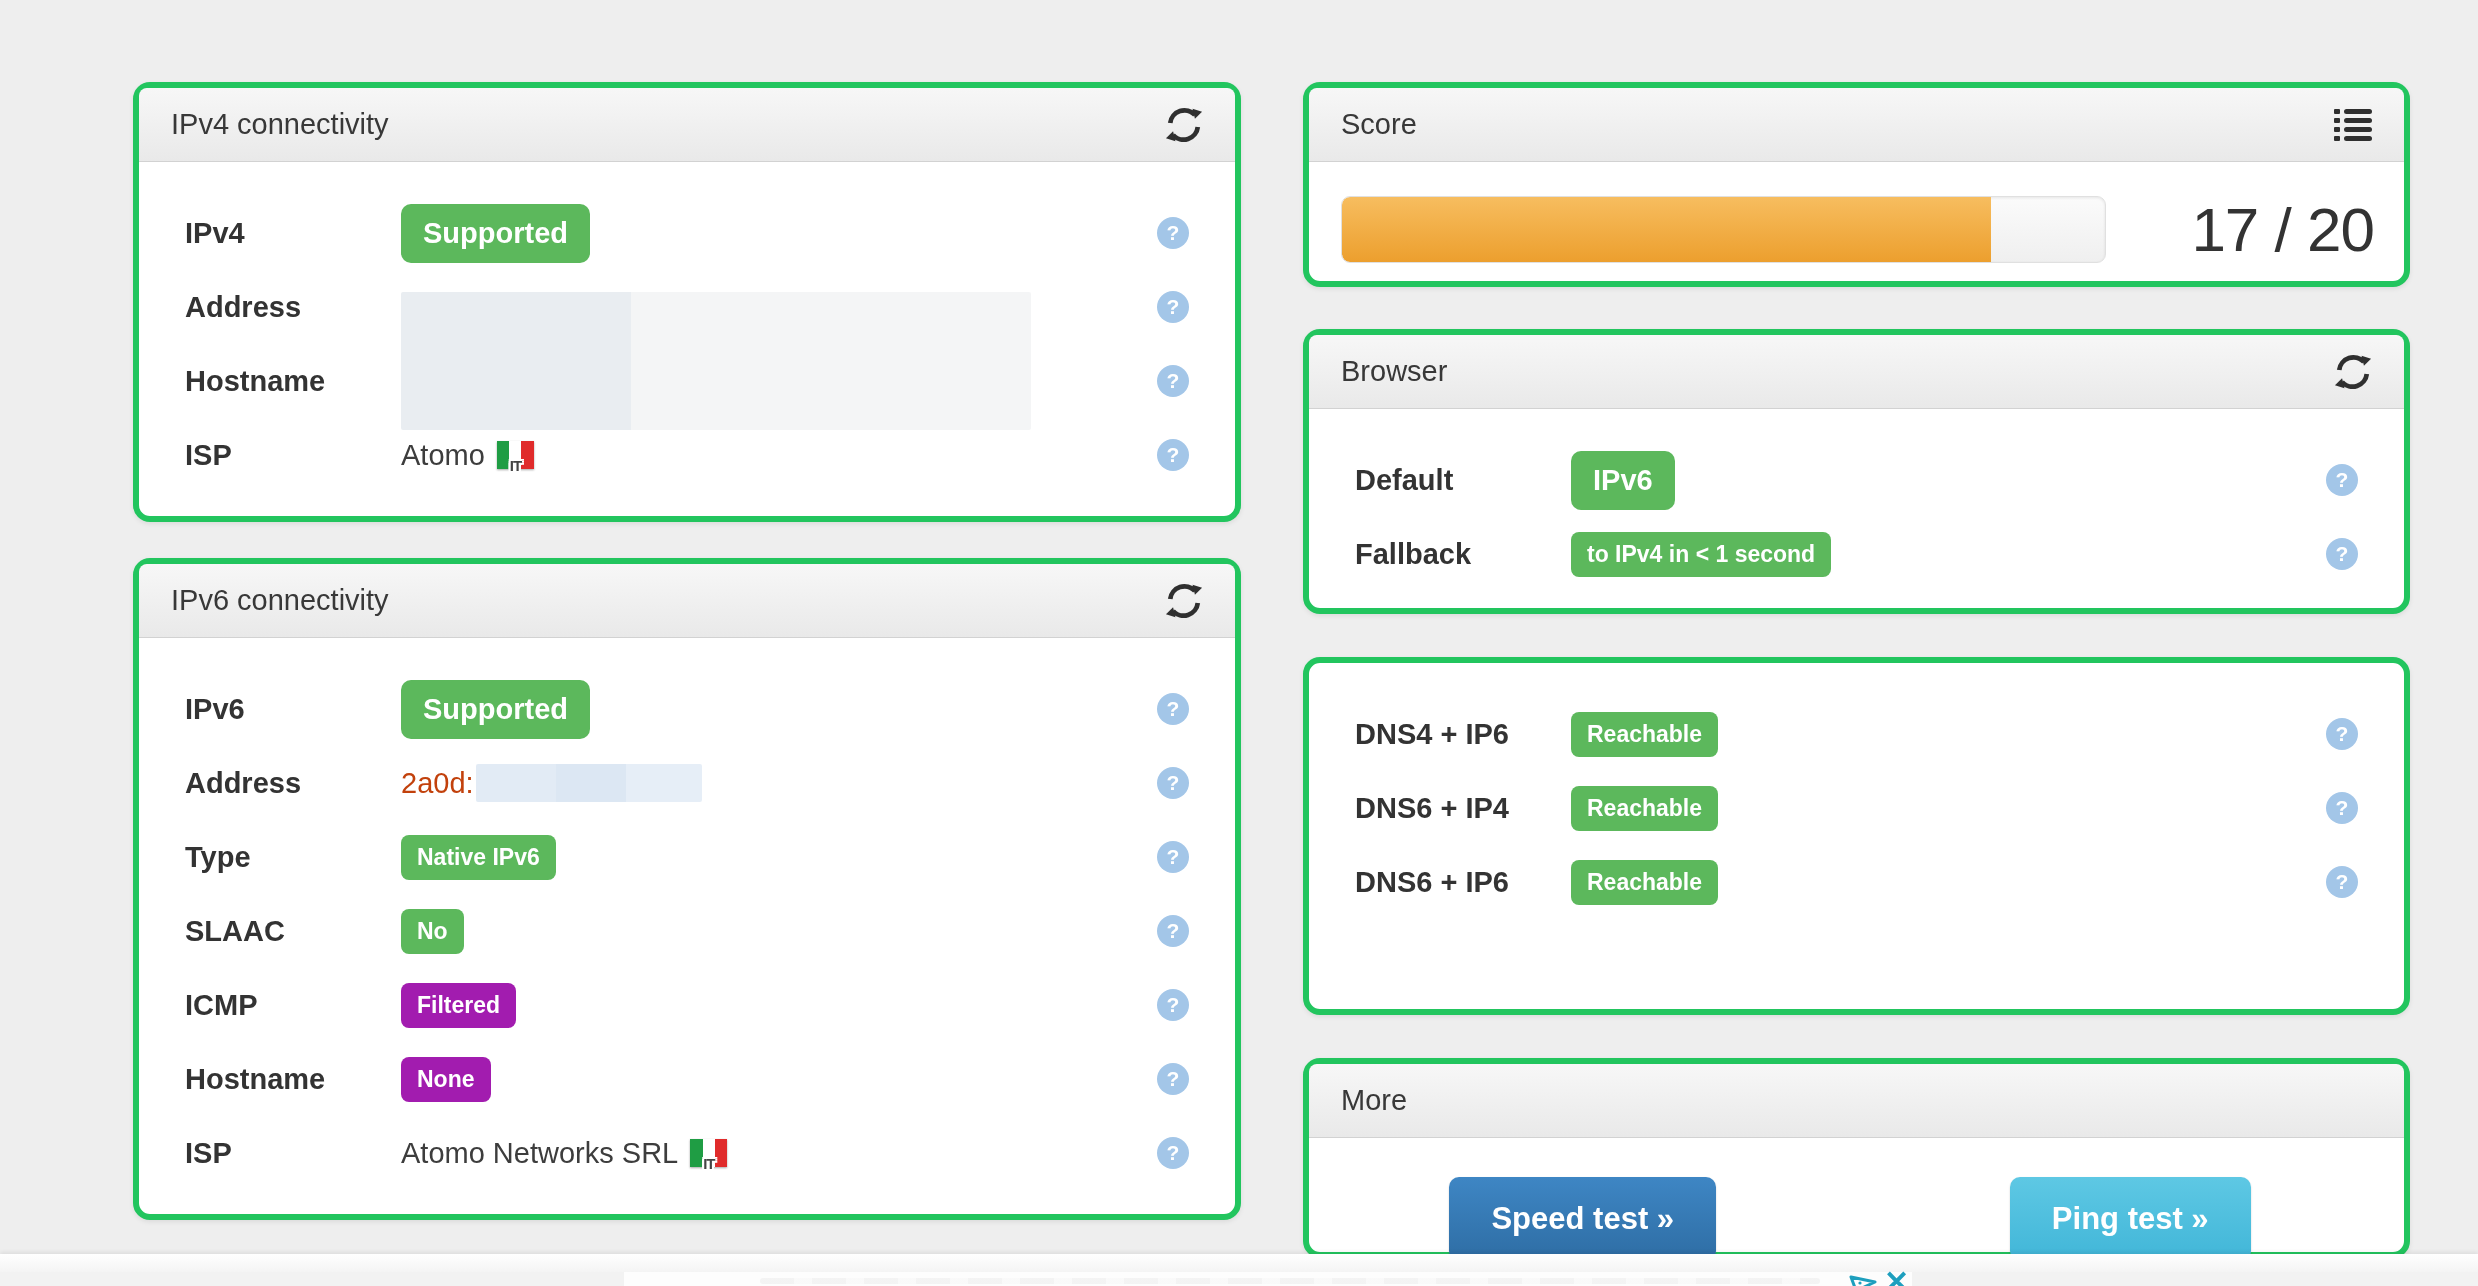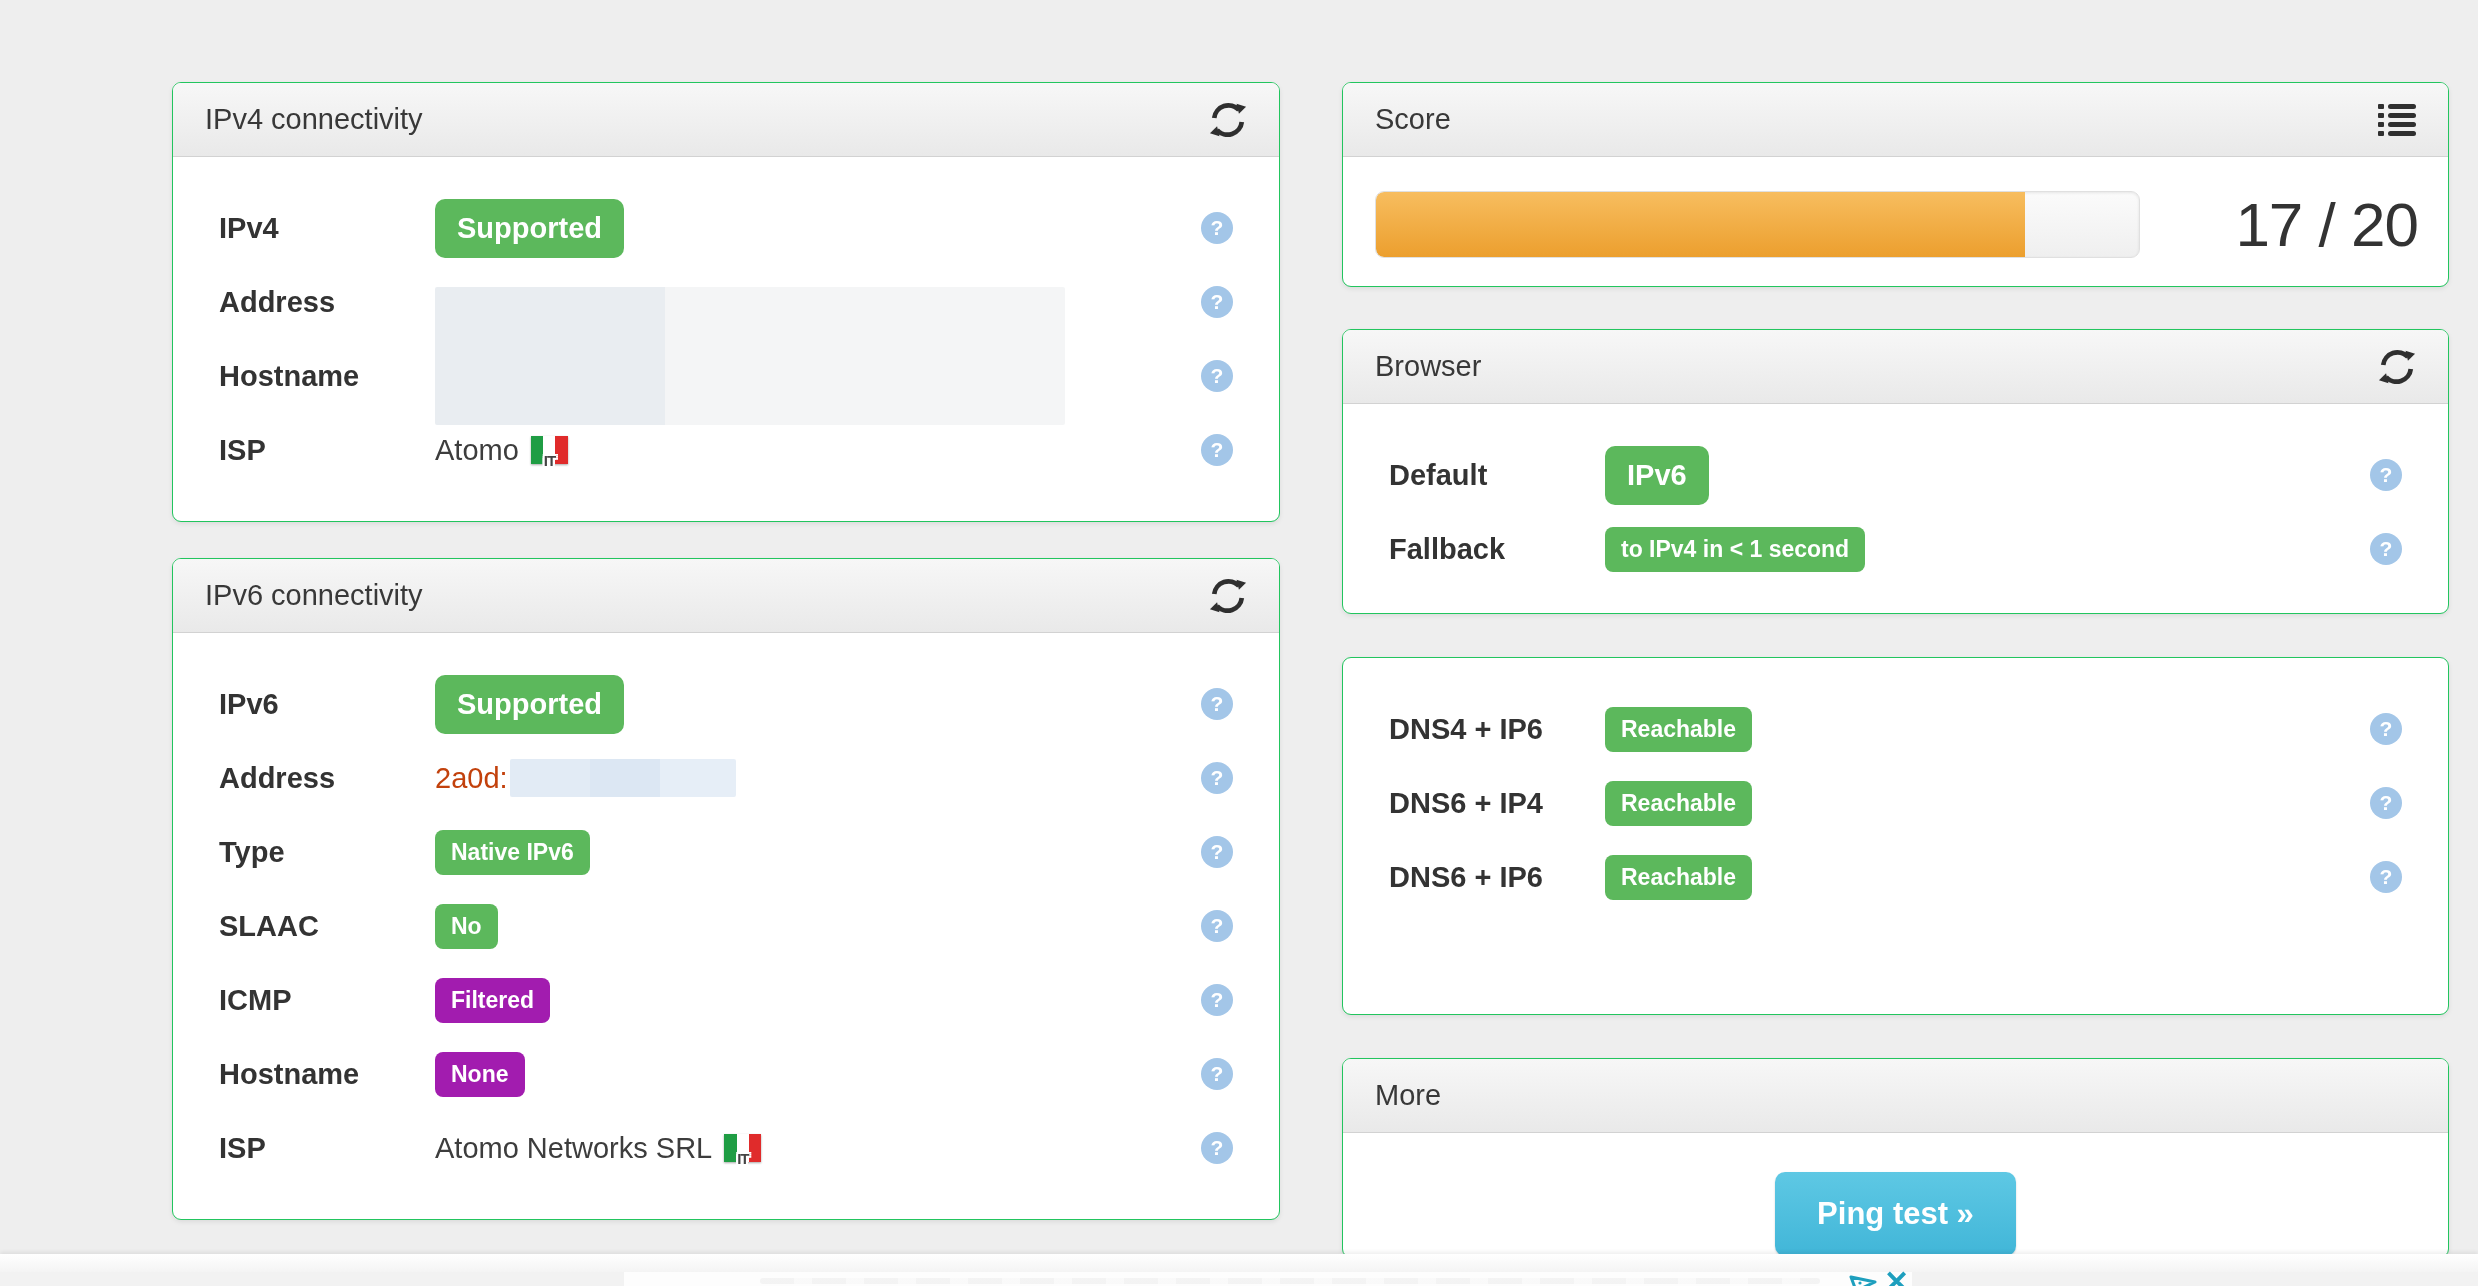--- a/index.html
+++ b/index.html
@@ -8,25 +8,24 @@
     width:2478px; height:1286px;
     background:#eeeeee;
     font-family:"Liberation Sans", sans-serif;
     overflow:hidden;
     color:#333;
   }
   
   .panel {
     position:absolute;
     background:#ffffff;
-    border:1px solid #22c55e;
-    border-radius:9px;
+    border:6px solid #22c55e;
+    border-radius:17px;
     box-shadow:0 2px 5px rgba(0,0,0,.08);
     box-sizing:border-box;
-    margin-left:39px;
   }
   #panel-ipv4    { left:133px;  top:82px;   width:1108px; height:440px; }
   #panel-ipv6    { left:133px;  top:558px;  width:1108px; height:662px; }
   #panel-score   { left:1303px; top:82px;   width:1107px; height:205px; }
   #panel-browser { left:1303px; top:329px;  width:1107px; height:285px; }
   #panel-dns     { left:1303px; top:657px;  width:1107px; height:358px; }
   #panel-more    { left:1303px; top:1058px; width:1107px; height:200px; }
 
   .panel-header {
     display:flex; align-items:center;
@@ -333,20 +332,23 @@
     </div>
   </div>
 </div>
 
 <div class="panel" id="panel-more">
   <div class="panel-header">
     <span class="panel-title">More</span>
   </div>
   <div class="panel-body more-body">
     <div class="more-cell">
+      <button class="btn btn-speed">Speed test »</button>
+    </div>
+    <div class="more-cell">
       <button class="btn btn-ping">Ping test »</button>
     </div>
   </div>
 </div>
 
 <div class="bottom-band"></div>
 <div class="footer-strip"></div>
 <div class="ad-strip"></div>
 <div class="ad-ghost-text"></div>
 <div class="ad-cursor">

